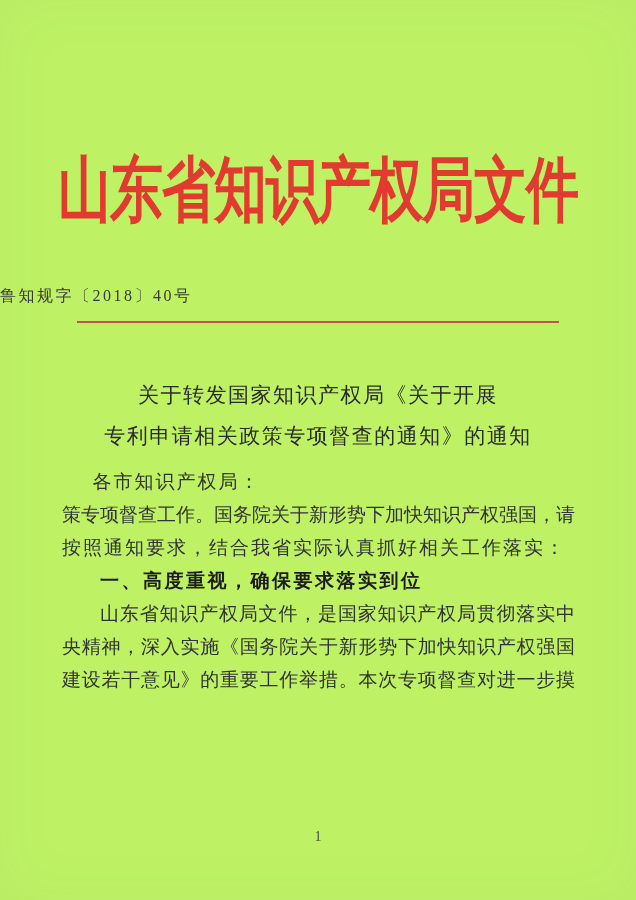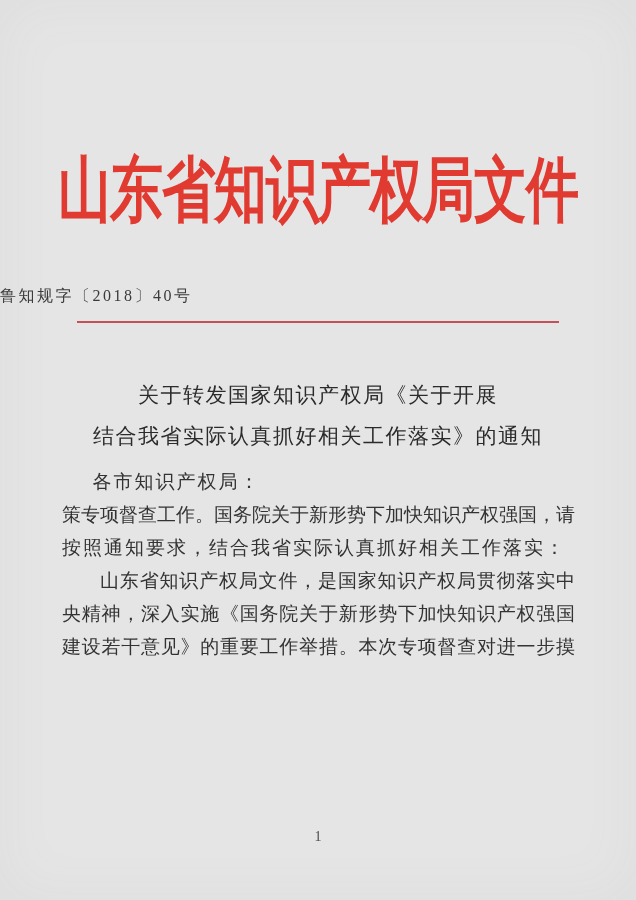--- a/index.html
+++ b/index.html
@@ -9,21 +9,21 @@
   }
   html,body{margin:0;padding:0;}
   body{
     width:636px;height:900px;
     background:#ffffff;
     font-family:"Liberation Serif","DejaVu Serif",serif;
   }
   .page{
     position:relative;
     width:636px;height:900px;
-    background:#e5e5e5;
+    background:#bef264;
     overflow:hidden;
     box-shadow:inset 0 0 60px rgba(120,120,120,0.06);
   }
   .masthead{
     margin:155px 0 0 0;
     text-align:center;
     font-size:53px;
     line-height:1;
     font-weight:bold;
     letter-spacing:-1px;
@@ -99,29 +99,30 @@
 <div class="page">
 
   <div class="masthead">山东省知识产权局文件</div>
 
   <div class="doc-number">鲁知规字〔2018〕40号</div>
 
   <div class="red-rule"></div>
 
   <div class="doc-title">
     <div>关于转发国家知识产权局《关于开展</div>
-    <div>结合我省实际认真抓好相关工作落实》的通知</div>
+    <div>专利申请相关政策专项督查的通知》的通知</div>
   </div>
 
   <div class="body-block">
     <div class="line noj salute">各市知识产权局：</div>
 
     <div class="line">策专项督查工作。国务院关于新形势下加快知识产权强国，请</div>
     <div class="line noj">按照通知要求，结合我省实际认真抓好相关工作落实：</div>
 
+    <div class="line noj indent heading">一、高度重视，确保要求落实到位</div>
 
     <div class="line indent">山东省知识产权局文件，是国家知识产权局贯彻落实中</div>
     <div class="line">央精神，深入实施《国务院关于新形势下加快知识产权强国</div>
     <div class="line">建设若干意见》的重要工作举措。本次专项督查对进一步摸</div>
   </div>
 
   <div class="page-number">1</div>
 
 </div>
 

